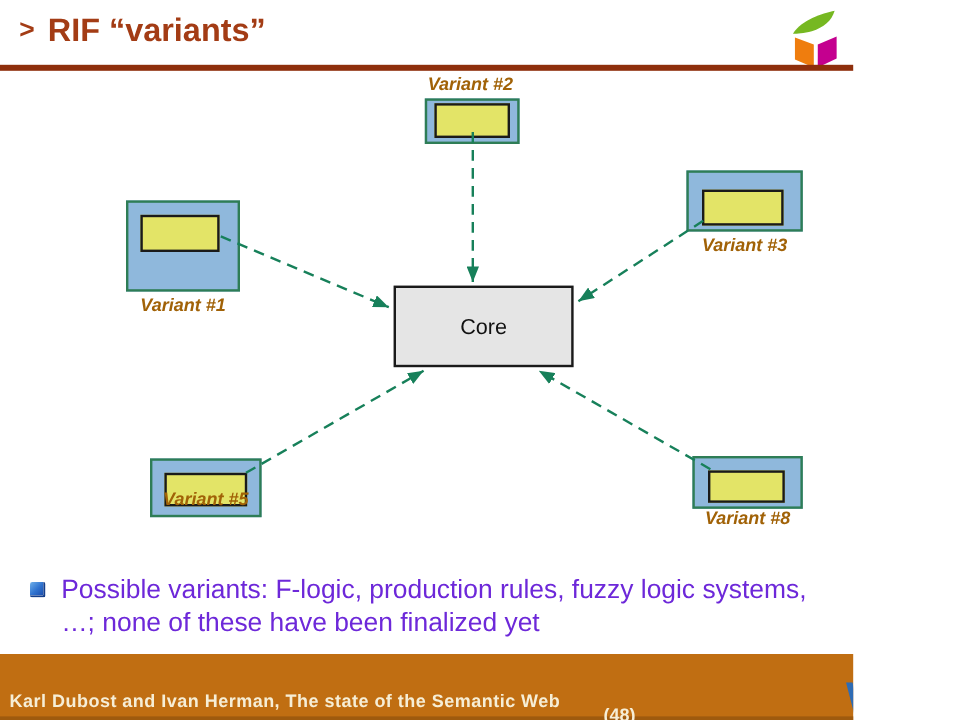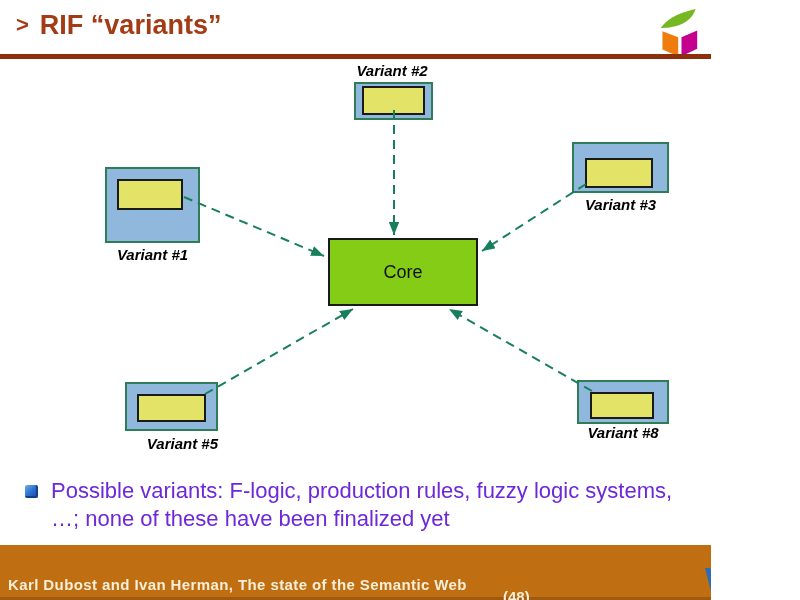--- a/index.html
+++ b/index.html
@@ -17,45 +17,45 @@
   .cube-logo{position:absolute;right:8px;top:8px;width:48px;height:50px;}
   
   .diagram{position:absolute;left:0;top:0;width:800px;height:465px;}
   .arrows{position:absolute;left:0;top:0;z-index:3;}
   .vbox{
     position:absolute;background:#8FB8DC;border:2px solid #2E7D56;z-index:1;
   }
   .ybox{position:absolute;background:#E3E467;border:2px solid #1a1a1a;}
   .core{
     position:absolute;left:328px;top:238px;width:146px;height:64px;
-    background:#84cc16;border:2px solid #1a1a1a;z-index:2;
+    background:#e5e5e5;border:2px solid #1a1a1a;z-index:2;
     display:flex;align-items:center;justify-content:center;
     font-size:18px;color:#111;
   }
   .vlabel{
     position:absolute;z-index:2;text-align:center;
-    font-size:15px;font-weight:bold;font-style:italic;color:#000000;
+    font-size:15px;font-weight:bold;font-style:italic;color:#a16207;
     white-space:nowrap;
   }
   
   .v1{left:105px;top:167px;width:91px;height:72px;}
   .v1 .ybox{left:10px;top:10px;width:62px;height:27px;}
   .l1{left:105px;top:246px;width:95px;}
   .v2{left:354px;top:82px;width:75px;height:34px;}
   .v2 .ybox{left:6px;top:2px;width:59px;height:25px;}
   .l2{left:347px;top:62px;width:90px;}
   .v3{left:572px;top:142px;width:93px;height:47px;}
   .v3 .ybox{left:11px;top:14px;width:64px;height:26px;}
   .l3{left:572px;top:196px;width:97px;}
   .v4{left:577px;top:380px;width:88px;height:40px;}
   .v4 .ybox{left:11px;top:10px;width:60px;height:23px;}
   .l4{left:577px;top:424px;width:92px;}
   .v5{left:125px;top:382px;width:89px;height:45px;}
   .v5 .ybox{left:10px;top:10px;width:65px;height:24px;}
-  .l5{left:125px;top:435px;width:93px;text-align:right;}
+  .l5{left:125px;top:408px;width:93px;}
   
   .bullet-row{
     position:absolute;left:25px;top:477px;width:700px;
     display:flex;align-items:flex-start;
   }
   .bullet-icon{
     flex:0 0 auto;width:11px;height:11px;margin-top:8px;margin-right:13px;
     background:linear-gradient(135deg,#6fb0ea 0%,#2f72cf 55%,#1b4fae 100%);
     border-right:2px solid #143e8a;border-bottom:2px solid #143e8a;
     border-radius:2px;

